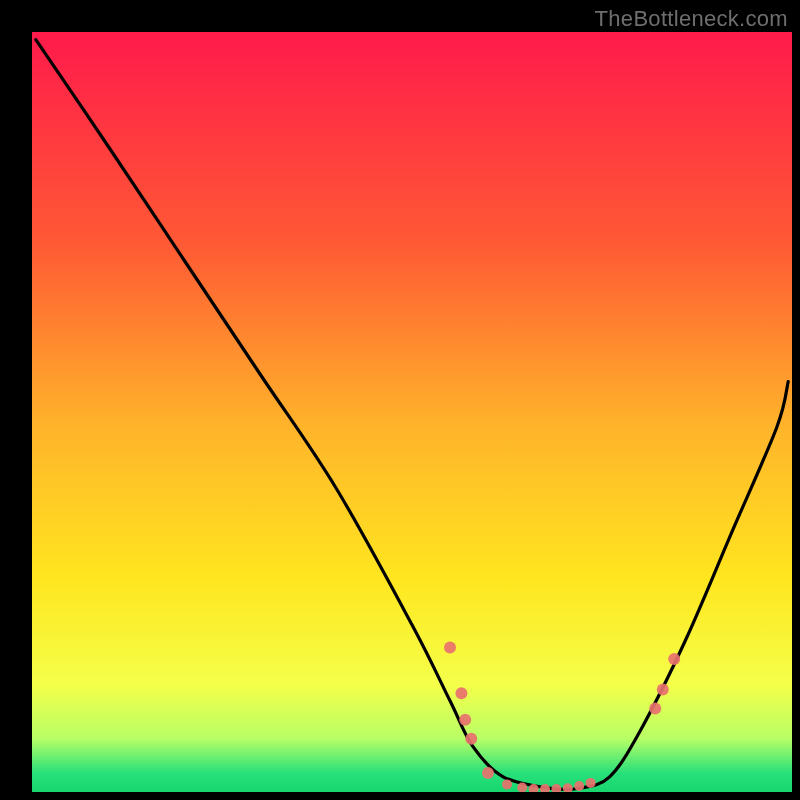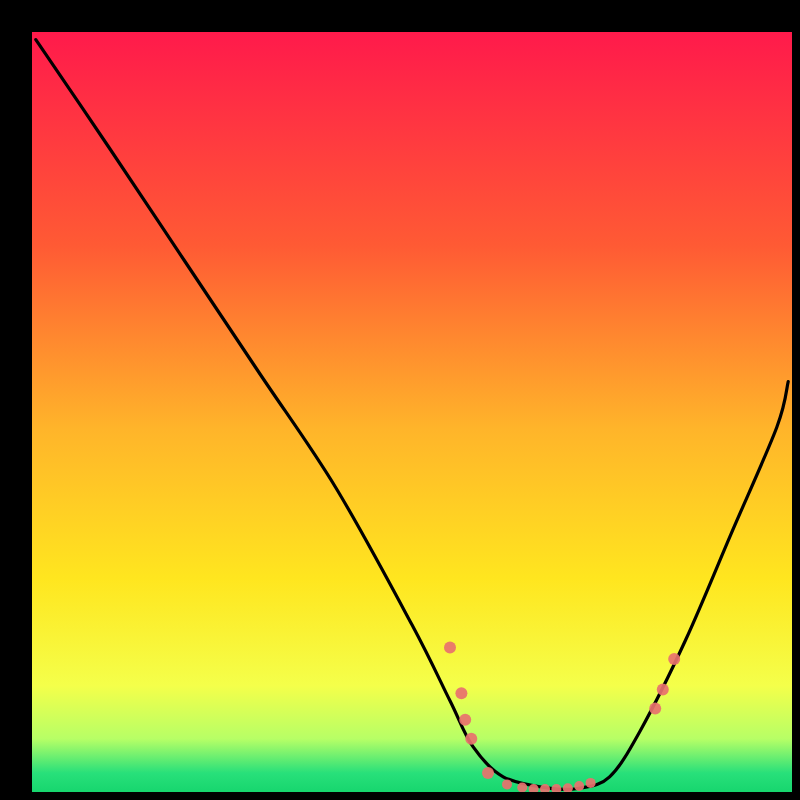--- a/index.html
+++ b/index.html
@@ -30,20 +30,21 @@
   svg {
     position: absolute;
     top: 0;
     left: 0;
   }
 </style>
 </head>
 <body>
 
 <div class="stage">
+  <div class="watermark">TheBottleneck.com</div>
   <svg id="chart-svg" width="800" height="800" viewBox="0 0 800 800">
     <defs>
       <linearGradient id="bg-grad" x1="0" y1="0" x2="0" y2="1">
           <stop offset="0%" stop-color="#ff1a4b"></stop>
           <stop offset="28.000000000000004%" stop-color="#ff5a34"></stop>
           <stop offset="52%" stop-color="#ffb42a"></stop>
           <stop offset="72%" stop-color="#ffe61f"></stop>
           <stop offset="86%" stop-color="#f4ff4a"></stop>
           <stop offset="93%" stop-color="#b7ff66"></stop>
           <stop offset="97.5%" stop-color="#28e07a"></stop>

